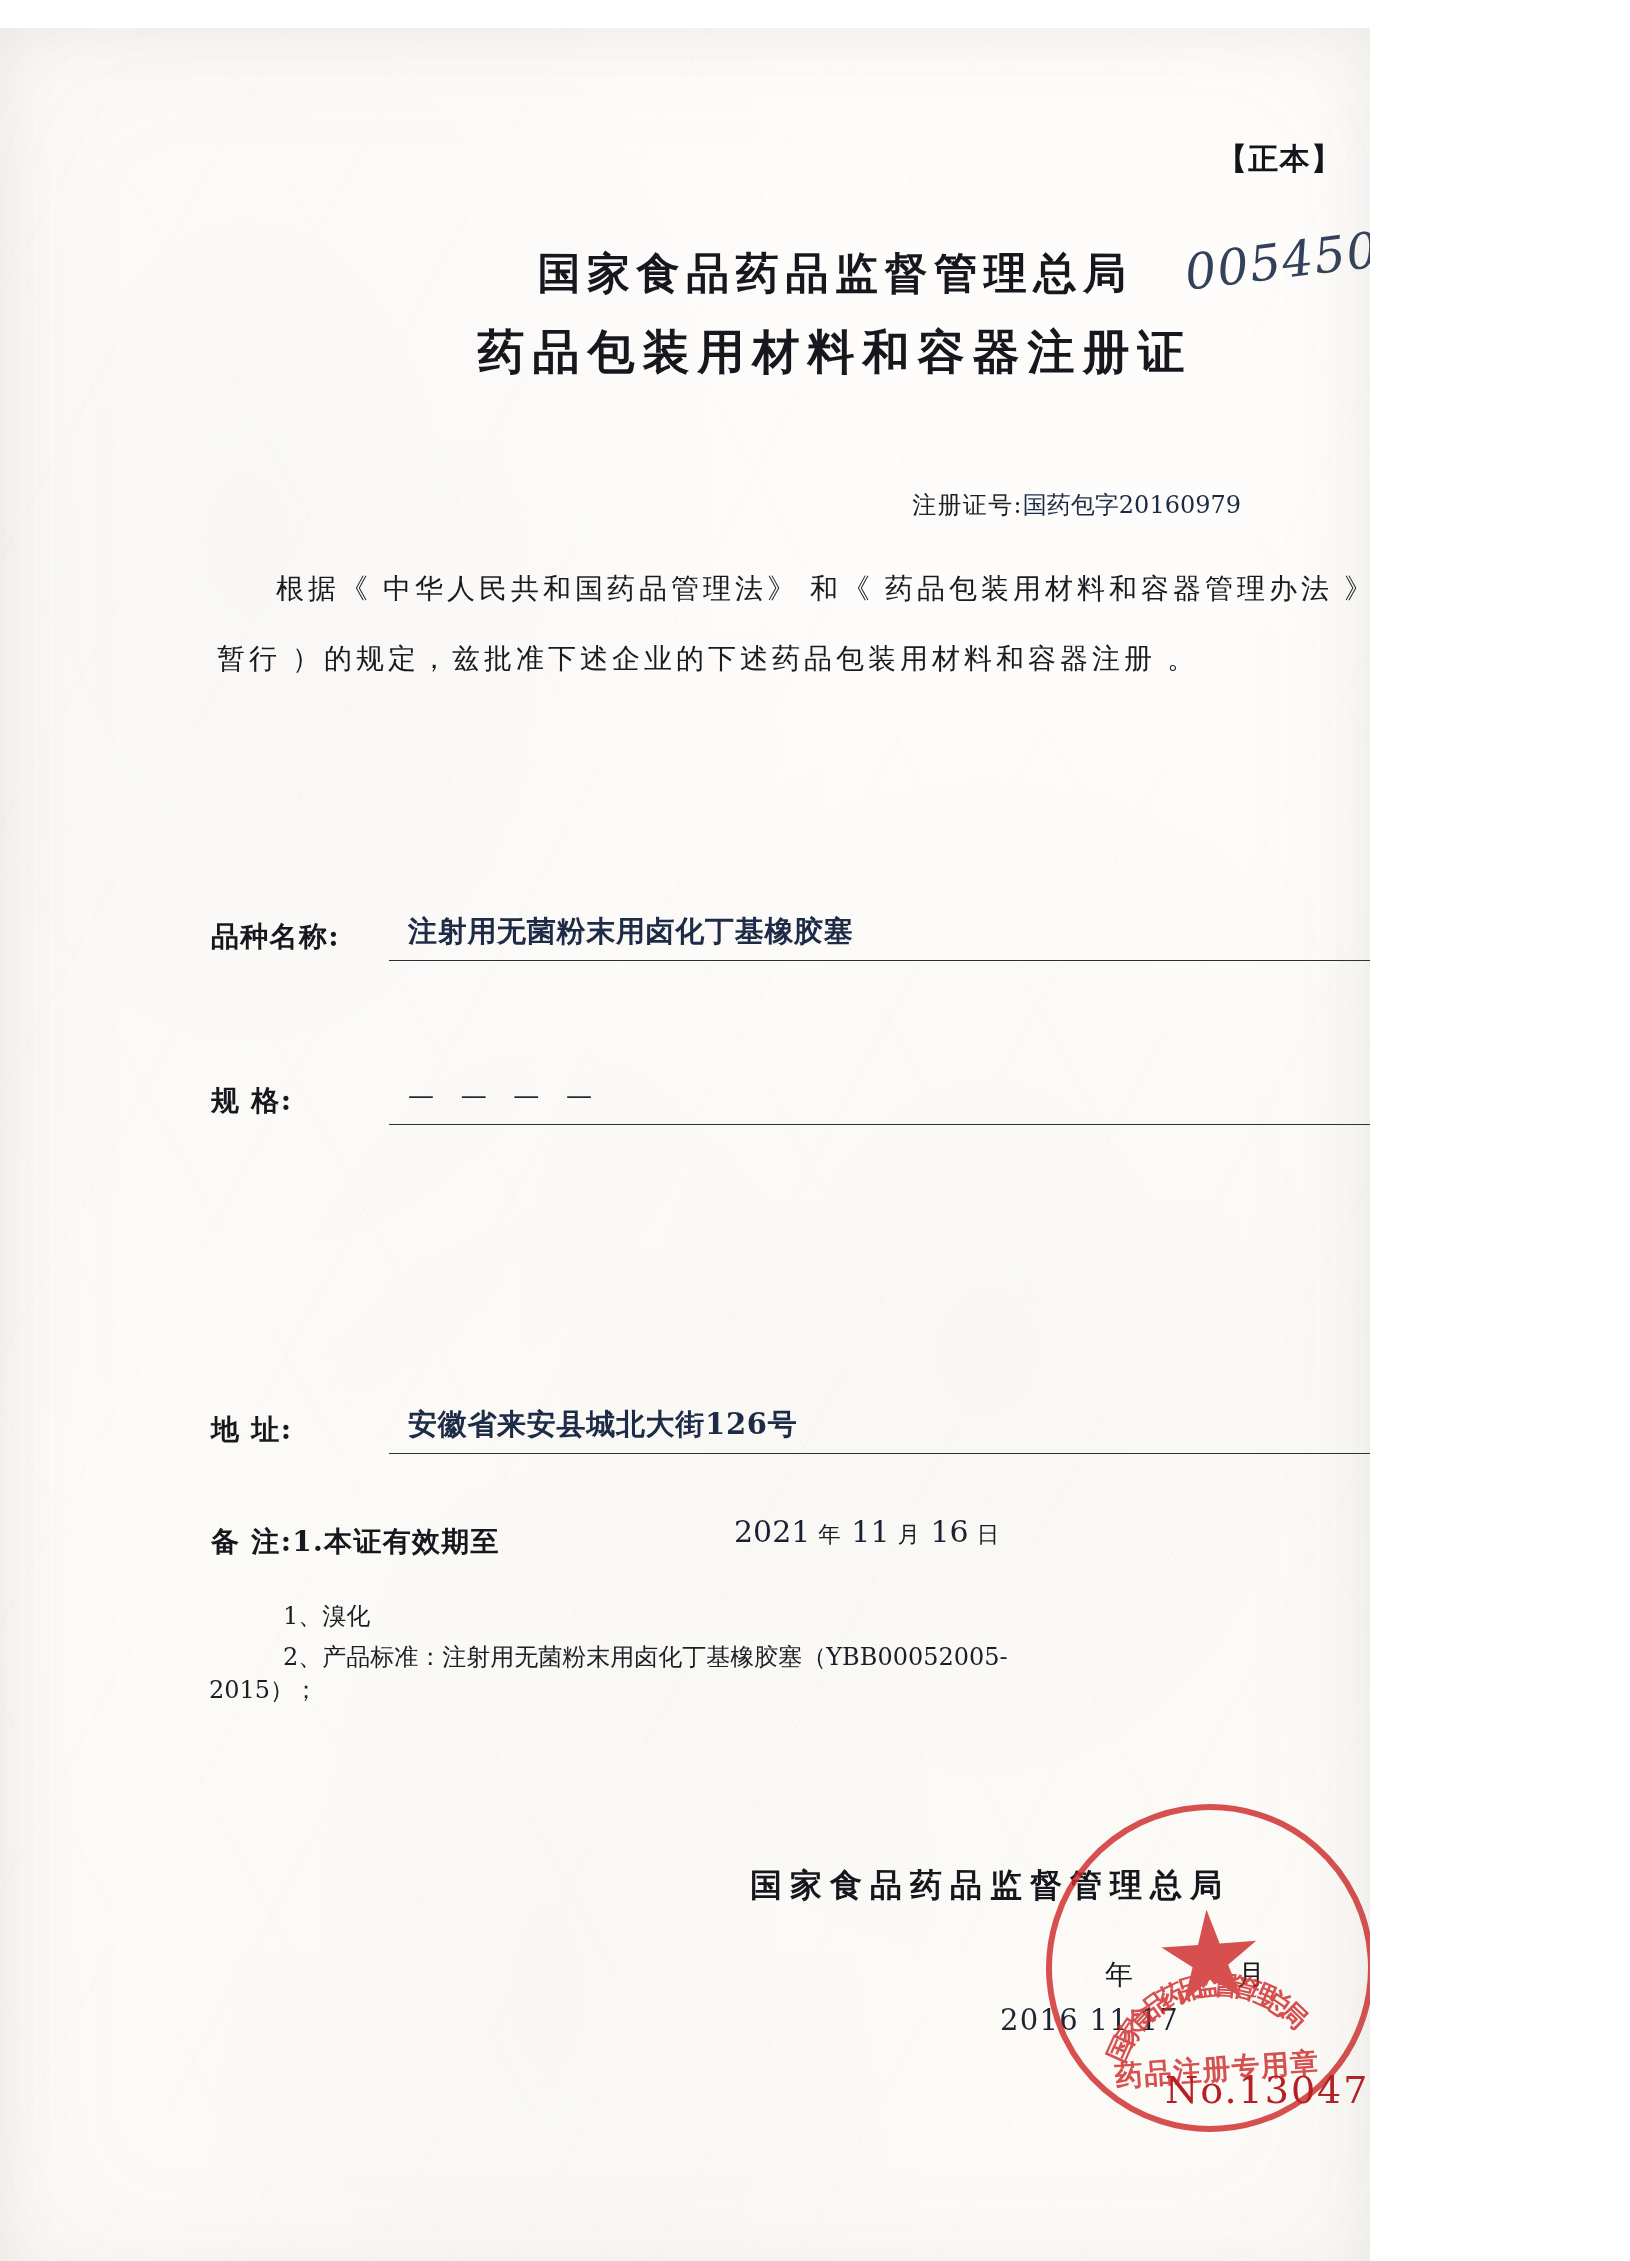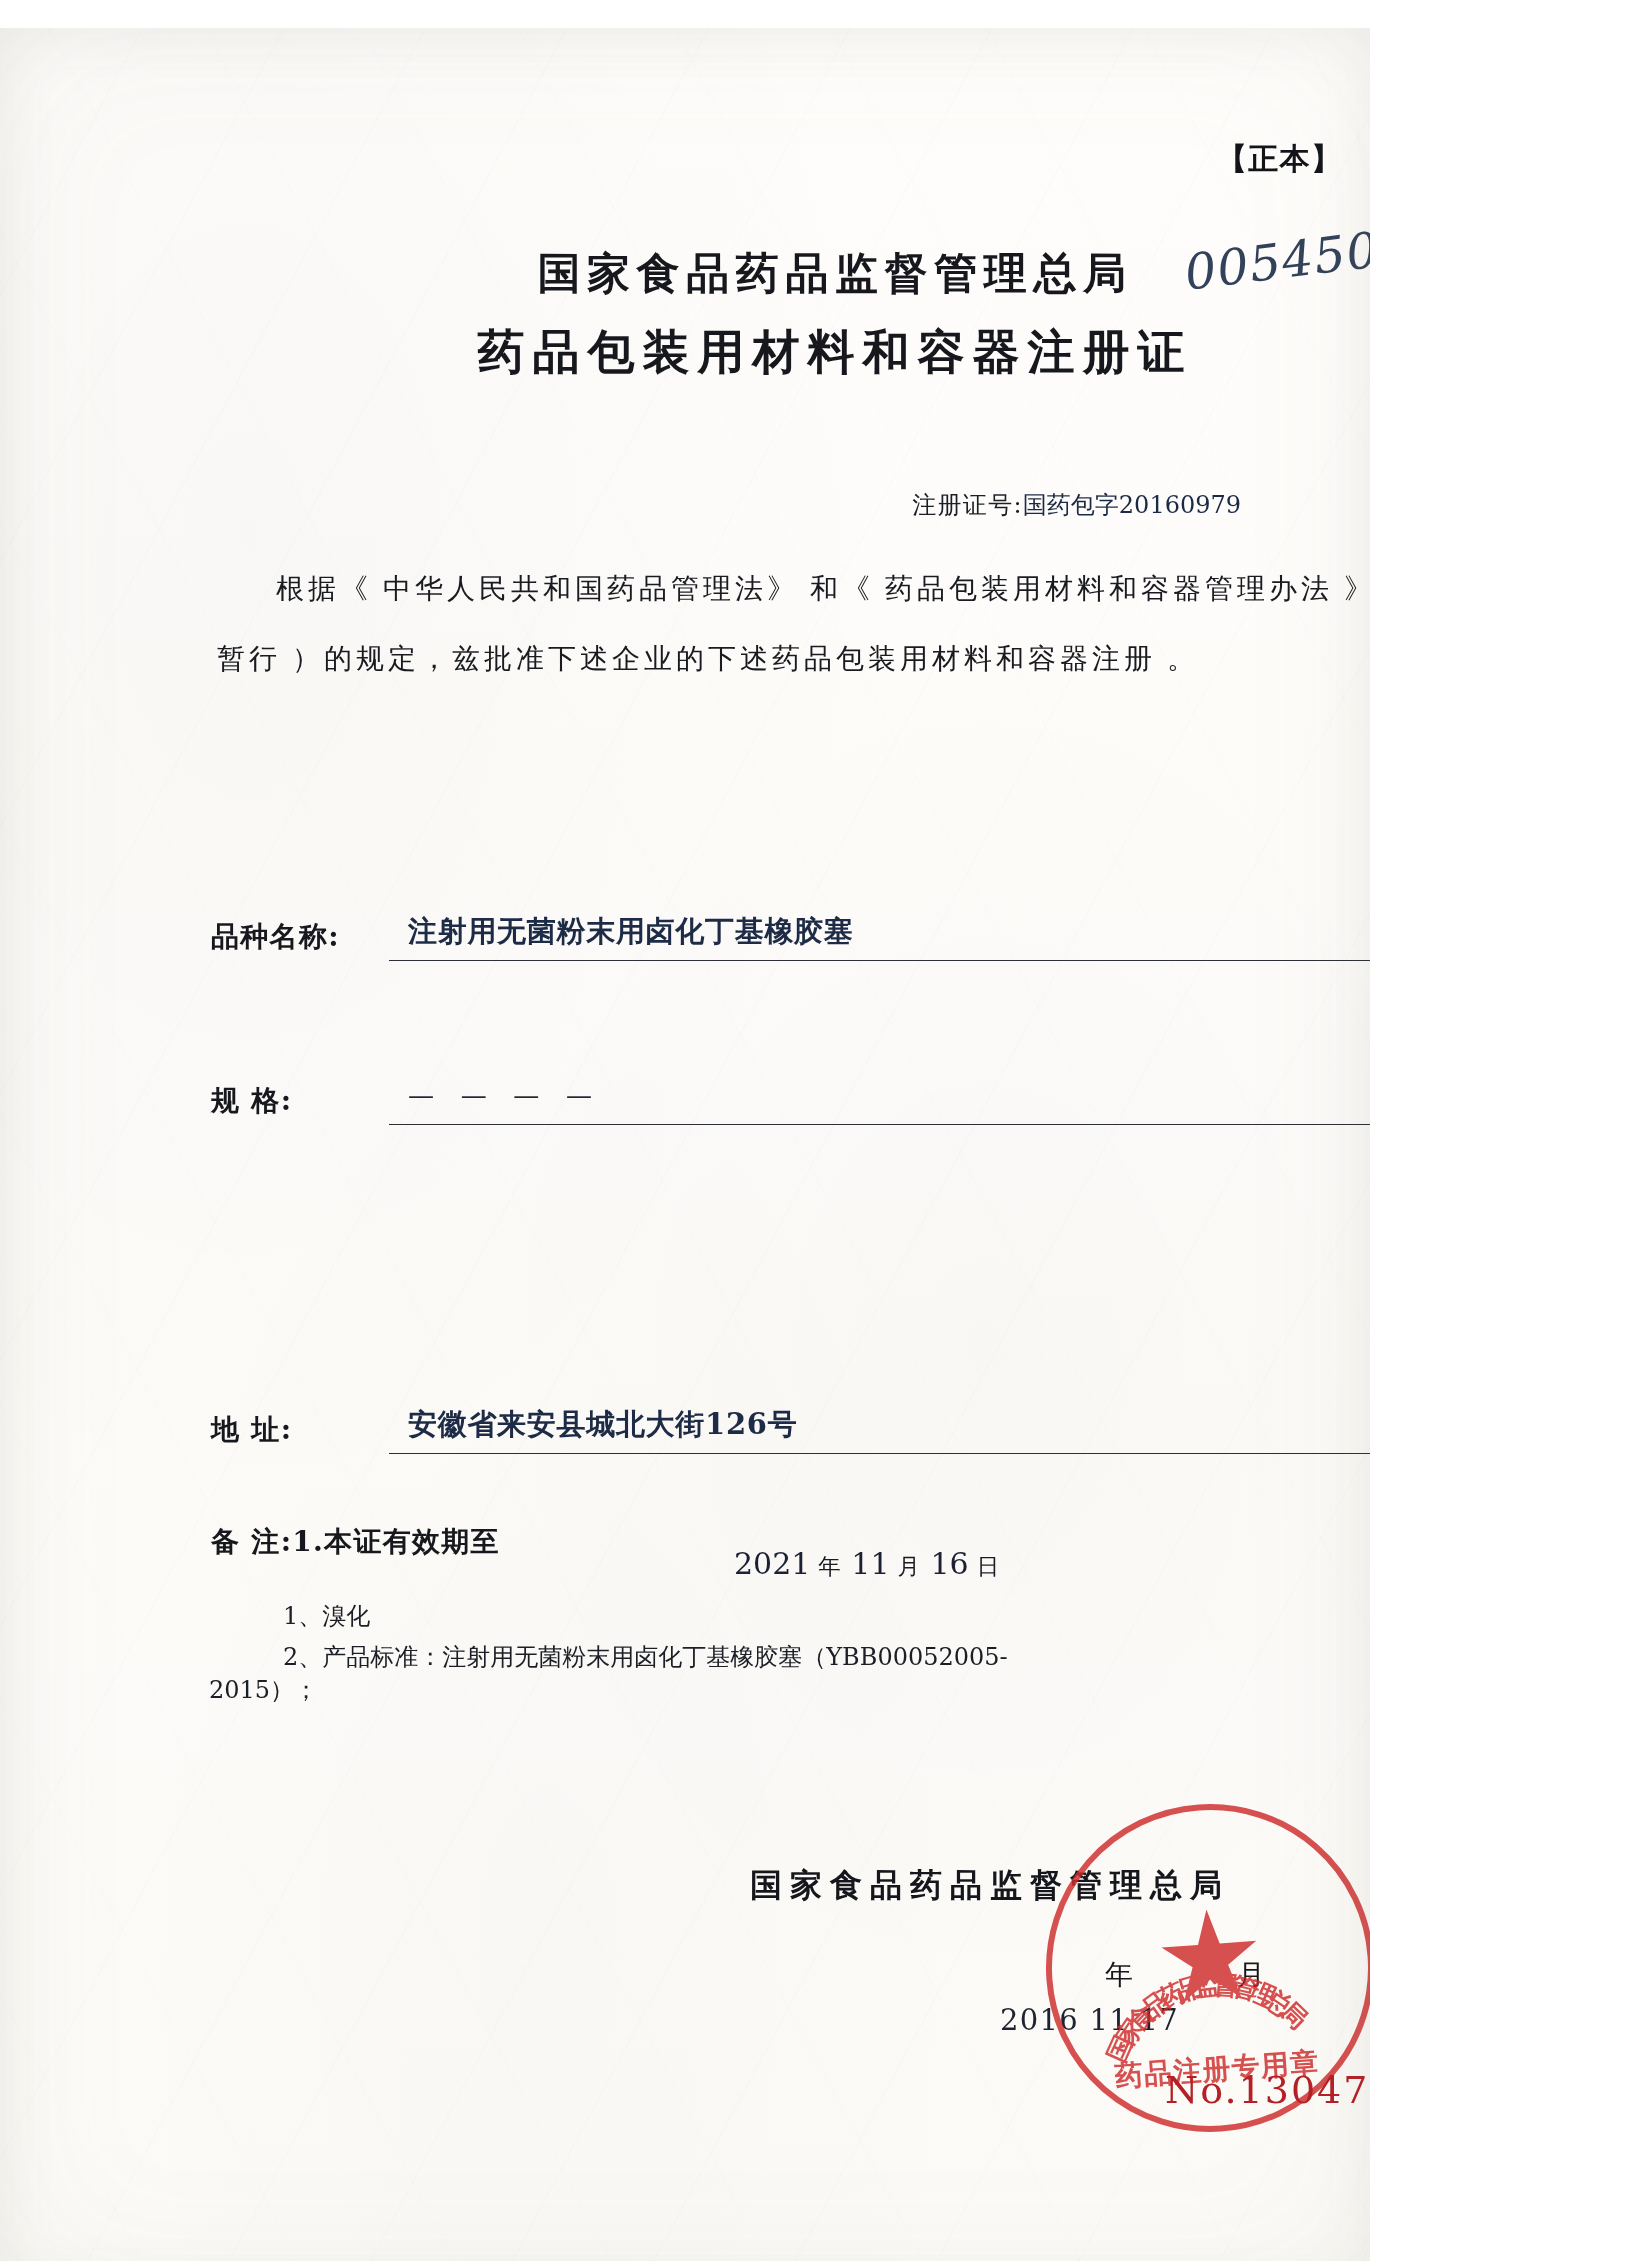--- a/index.html
+++ b/index.html
@@ -175,21 +175,21 @@
     font-family: "DejaVu Serif", serif;
     font-weight: bold;
     font-size: 28px;
     color: #16181d;
     letter-spacing: 1.3px;
     white-space: nowrap;
   }
   .remark-date {
     position: absolute;
     left: 730px;
-    top: 1518px;
+    top: 1486px;
     font-family: "DejaVu Serif", serif;
     font-size: 28px;
     color: #181b21;
     white-space: nowrap;
   }
   .remark-date .d {
     font-family: "DejaVu Serif", serif;
     font-size: 30px;
     color: #1b2133;
     margin: 0 4px;

